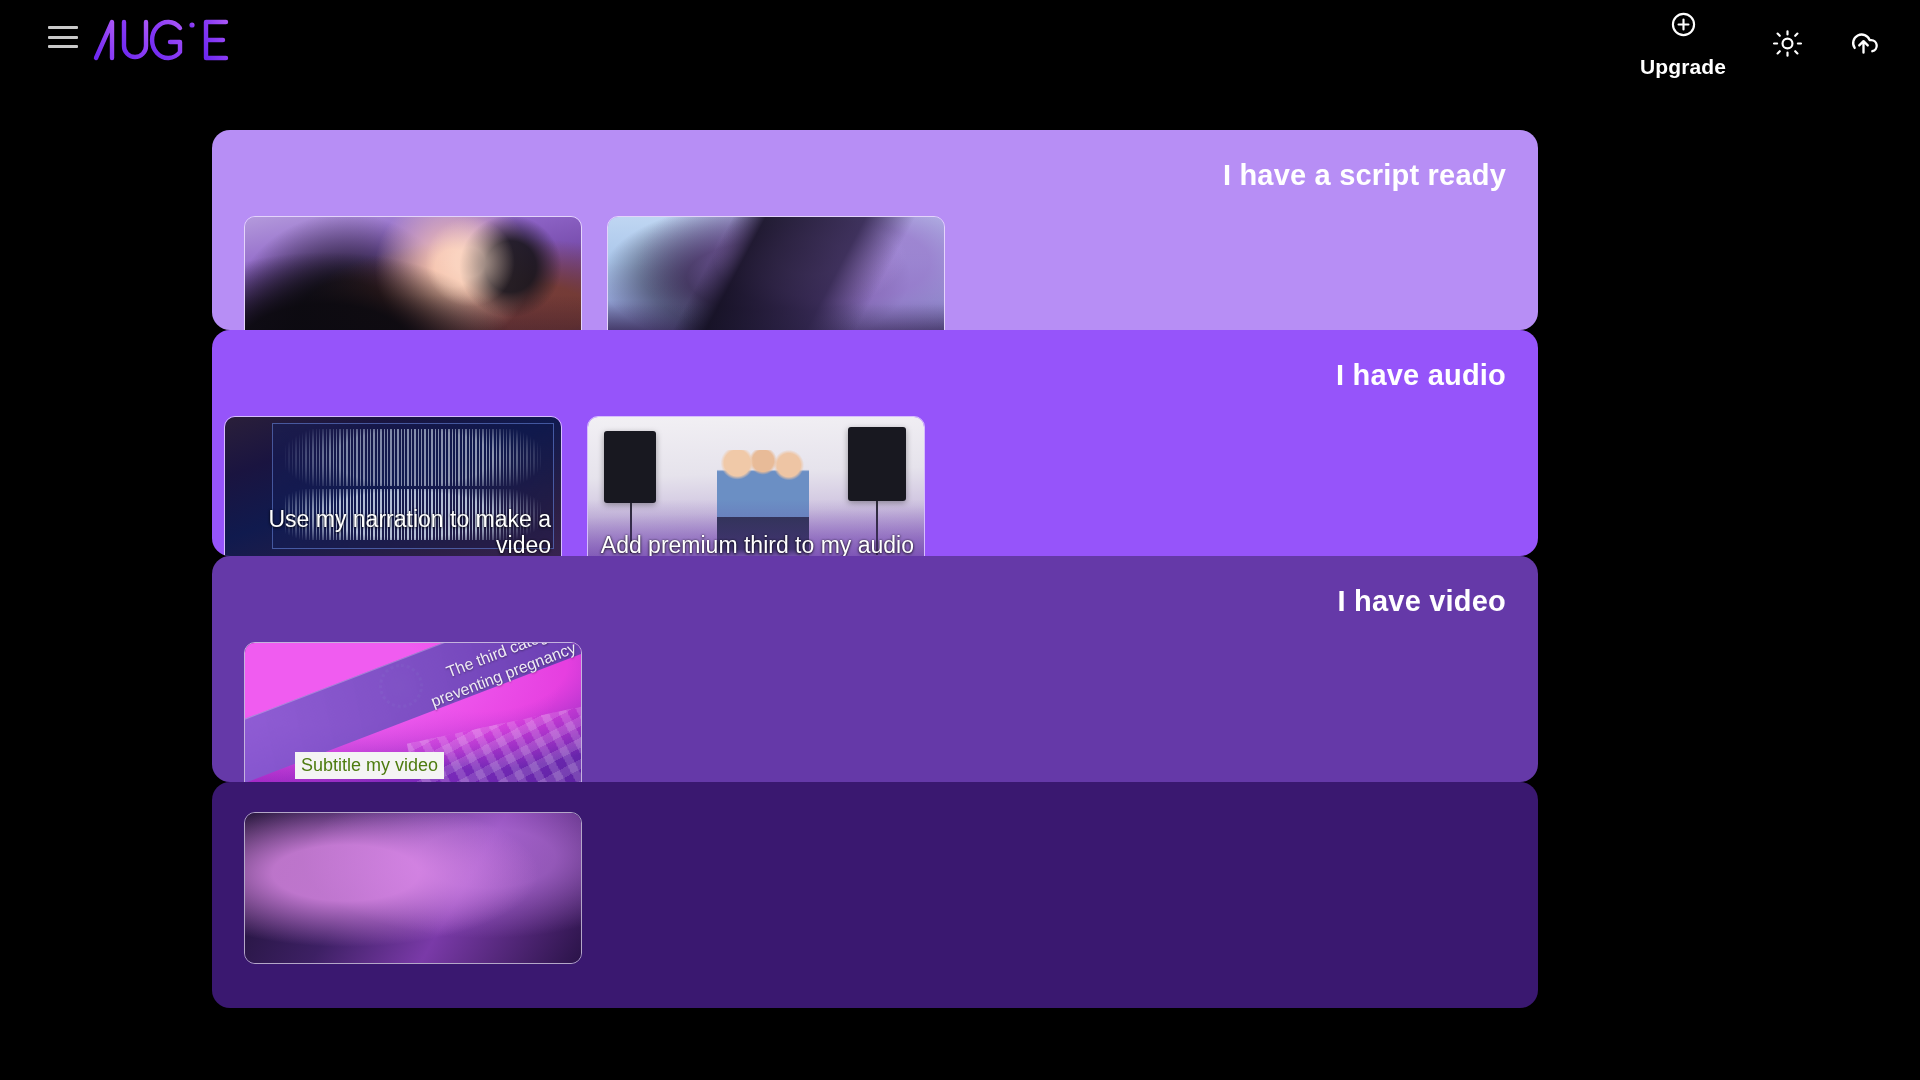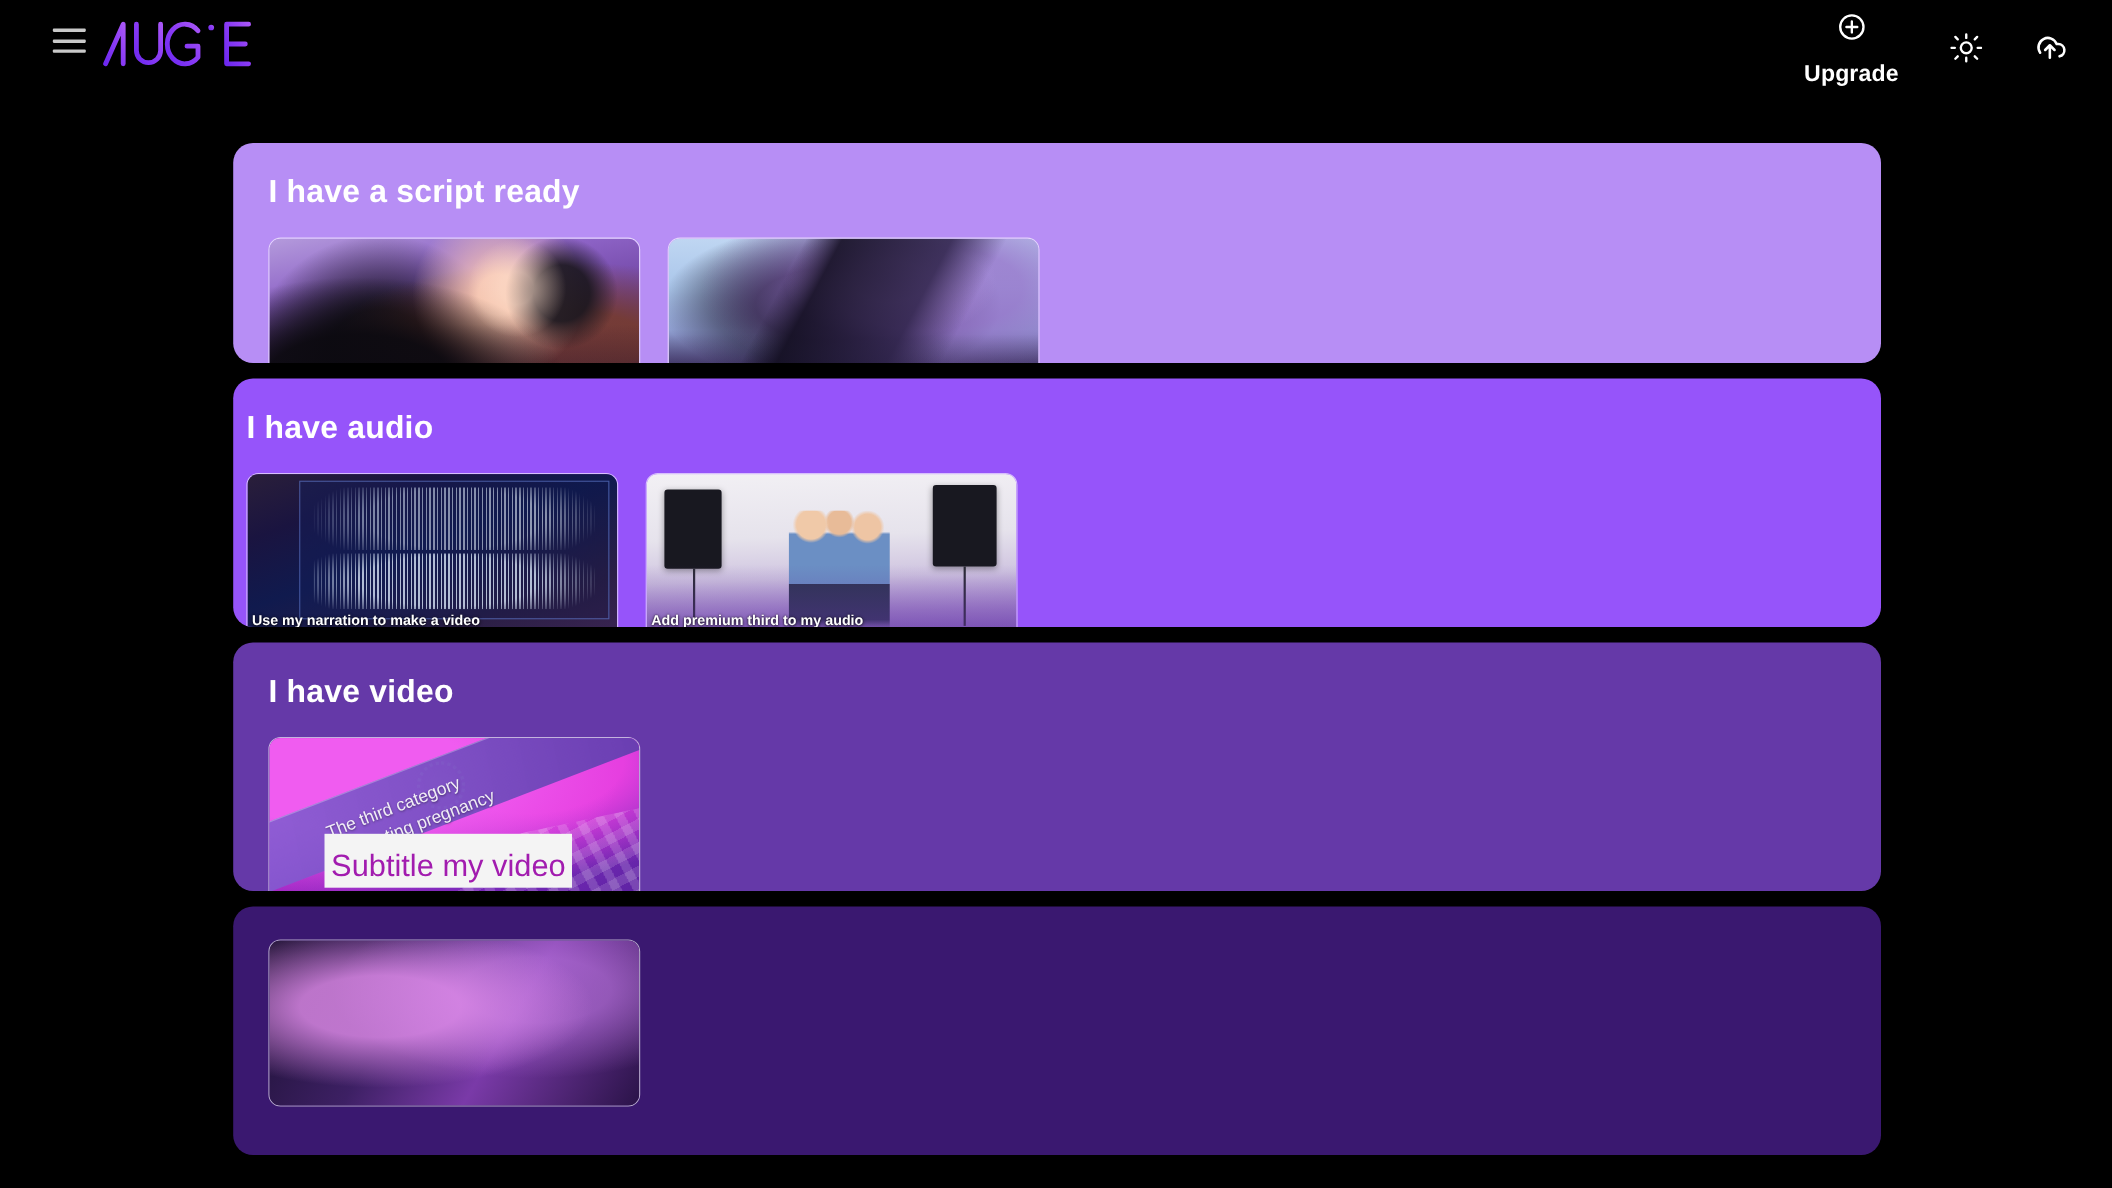--- a/index.html
+++ b/index.html
@@ -53,26 +53,26 @@
     background: transparent; border: 0; cursor: pointer;
     margin-left: 18px;
   }
 
   
   .panels {
     position: absolute; left: 212px; top: 130px;
     width: 1498px;
   }
   .panel {
-    width: 1498px;
+    width: 1326px;
     border-radius: 18px;
-    margin-bottom: 14px;
     padding: 30px 32px 28px 32px;
     position: relative;
     overflow: hidden;
+    text-align: right;
   }
   .panel-title {
     color: #ffffff;
     font-size: 29px;
     font-weight: 700;
     letter-spacing: .2px;
     margin-bottom: 24px;
     line-height: 1.1;
   }
   .cards { display: flex; gap: 25px; }
@@ -83,32 +83,32 @@
     border-radius: 11px;
     overflow: hidden;
     border: 1px solid rgba(255,255,255,.62);
     cursor: pointer;
     flex: 0 0 auto;
   }
   .card-art { position: absolute; inset: 0; }
   .card-label {
     position: absolute; left: 4px; bottom: 9px; right: 10px;
     color: #ffffff;
-    font-size: 13px; font-weight: 700;
+    font-size: 23px; font-weight: 400;
     line-height: 1.13;
     text-shadow: 0 1px 3px rgba(0,0,0,.75), 0 0 2px rgba(0,0,0,.6);
     z-index: 4;
   }
   .card-label.highlighted {
     left: 50px; right: auto; bottom: 14px;
-    background: #f4f4f4; color: #a21caf;
+    background: #f4f4f4; color: #4d7c0f;
     text-shadow: none;
-    padding: 13px 6px 4px 6px;
+    padding: 3px 6px 4px 6px;
     font-weight: 400;
-    font-size: 28px;
+    font-size: 18px;
     white-space: nowrap;
   }
 
   
   .art-podcast {
     background:
       radial-gradient(circle at 62% 34%, rgba(255,205,180,.92) 0 8%, transparent 34%),
       radial-gradient(ellipse at 78% 62%, rgba(120,60,40,.85) 0 22%, transparent 55%),
       radial-gradient(circle at 30% 78%, rgba(20,18,26,.95) 0 20%, transparent 46%),
       linear-gradient(168deg, #b49adc 0%, #8d63c6 28%, #6a3f9c 58%, #2e1540 100%);

